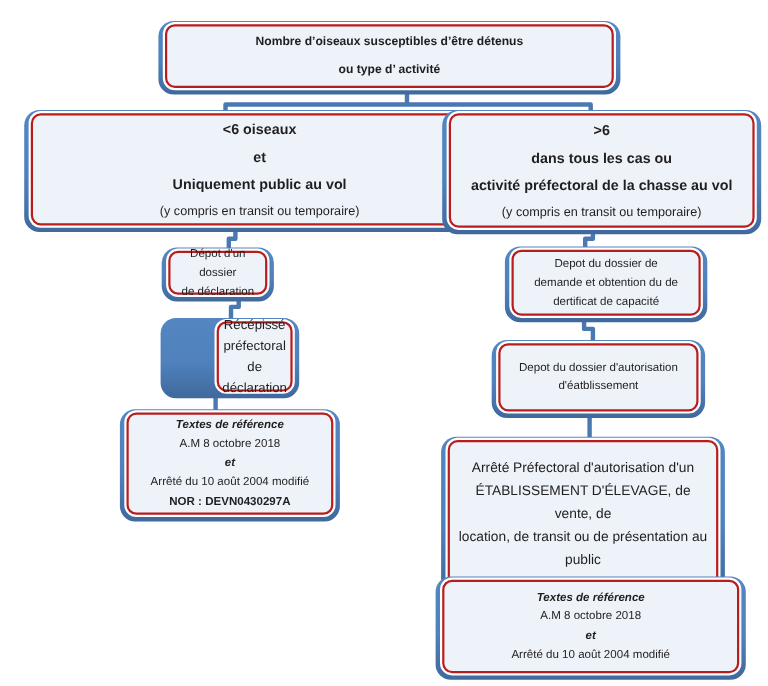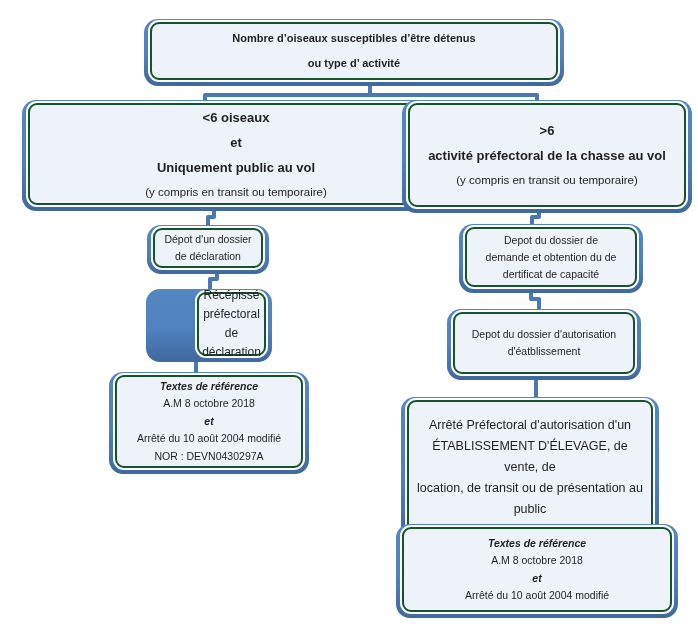--- a/index.html
+++ b/index.html
@@ -22,40 +22,40 @@
     position: absolute;
     left: -6px; right: -6px; top: -3px; bottom: -6px;
     background: linear-gradient(180deg, #5486c2 0%, #4f81bd 55%, #40699c 100%);
     border-radius: 14px;
     z-index: 0;
   }
   .face {
     position: relative; z-index: 1;
     width: 100%; height: 100%;
     background: #eef2f9;
-    border: 2px solid #14532d;
+    border: 2px solid #b91c1c;
     border-radius: 9px;
     box-shadow: 0 0 0 2px #ffffff;
     display: flex; flex-direction: column;
     align-items: center; justify-content: center;
     text-align: center;
     padding: 2px 8px;
   }
   .pre { white-space: pre-line; }
 
   .root-text      { font-size: 11px; font-weight: bold; line-height: 25px; }
   .branch-line    { font-size: 13px; font-weight: bold; line-height: 25px; }
   .branch-note    { font-size: 11.5px; line-height: 24px; }
   .small-step     { font-size: 10.5px; line-height: 17px; }
   .mid-step       { font-size: 12px;   line-height: 19px; }
   .big-step       { font-size: 12.5px; line-height: 21px; }
   .ref-line       { font-size: 10.5px; line-height: 17.5px; }
   .ref-title      { font-size: 10.5px; line-height: 17.5px; font-weight: bold; font-style: italic; }
   .ref-et         { font-size: 10.5px; line-height: 17.5px; font-weight: bold; font-style: italic; }
-  .ref-nor        { font-size: 10.5px; line-height: 17.5px; font-weight: normal; }
+  .ref-nor        { font-size: 10.5px; line-height: 17.5px; font-weight: bold; }
 </style>
 </head>
 <body>
 
 <svg class="connectors" width="698" height="624" viewBox="0 0 698 624">
   <g fill="none" stroke="#4a78b2" stroke-width="4" stroke-linejoin="round" stroke-linecap="butt">
     <path d="M370 80 L370 95 M205 106 L205 95 L537 95 L537 106"></path>
     <path d="M214 204 L214 217 L208 217 L208 231"></path>
     <path d="M217 265 L217 279 L210 279 L210 295"></path>
     <path d="M196 349 L196 378"></path>
@@ -78,26 +78,27 @@
     <div class="branch-line">&lt;6 oiseaux</div>
     <div class="branch-line">et</div>
     <div class="branch-line">Uniquement public au vol</div>
     <div class="branch-note">(y compris en transit ou temporaire)</div>
   </div>
 </div>
 
 <div class="node" style="left:408px; top:103px; width:278px; height:104px;">
   <div class="face">
     <div class="branch-line">&gt;6</div>
+    <div class="branch-line">dans tous les cas ou</div>
     <div class="branch-line">activité préfectoral de la chasse au vol</div>
     <div class="branch-note">(y compris en transit ou temporaire)</div>
   </div>
 </div>
 
-<div class="node" style="left:153px; top:228px; width:110px; height:40px;border-radius:12px;">
+<div class="node" style="left:153px; top:228px; width:90px; height:40px;border-radius:12px;">
   <div class="face">
     <div class="small-step pre">Dépot d'un dossier
 de  déclaration</div>
   </div>
 </div>
 
 <div class="node" style="left:152px; top:292px; width:114px; height:64px;padding-left:45px;">
   <div class="face">
     <div class="mid-step pre">Récépissé
 préfectoral  de

